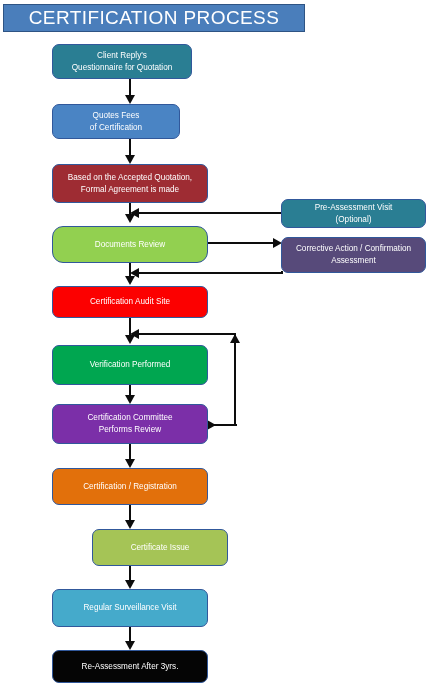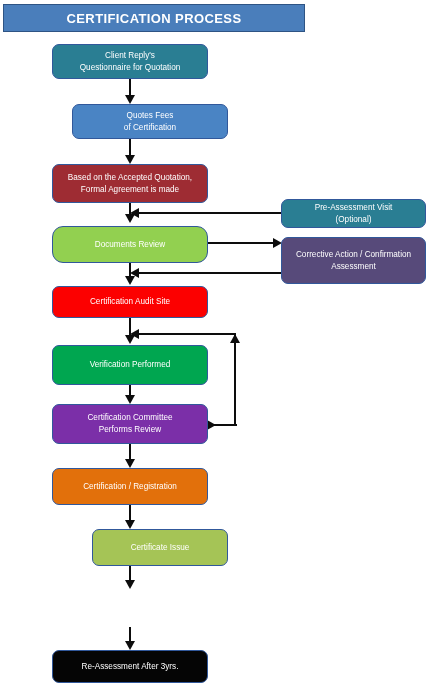--- a/index.html
+++ b/index.html
@@ -29,22 +29,22 @@
     height: 28px;
     background: #4a7ebb;
     border: 1px solid #2e5484;
     box-sizing: border-box;
     display: flex;
     align-items: center;
     justify-content: center;
   }
   .title-banner span {
     color: #ffffff;
-    font-size: 13px;
-    font-weight: bold;
+    font-size: 19px;
+    font-weight: normal;
     letter-spacing: 0.4px;
     white-space: nowrap;
   }
 
   
   .node {
     position: absolute;
     box-sizing: border-box;
     border: 1.5px solid #31589b;
     border-radius: 7px;
@@ -57,35 +57,35 @@
     line-height: 12px;
     padding: 2px 6px;
     z-index: 4;
   }
   .node span {
     display: block;
     white-space: pre-line;
   }
 
   
-  .n-client   { left: 52px;  top: 44px;  width: 156px; height: 35px; background: #2a7e93; }
-  .n-quotes   { left: 52px;  top: 104px; width: 156px; height: 35px; background: #4a84c4; margin-left: 20px; }
+  .n-client   { left: 52px;  top: 44px;  width: 140px; height: 35px; background: #2a7e93; }
+  .n-quotes   { left: 52px;  top: 104px; width: 128px; height: 35px; background: #4a84c4; }
   .n-agree    { left: 52px;  top: 164px; width: 156px; height: 39px; background: #9e2c33; }
   .n-docs     { left: 52px;  top: 226px; width: 156px; height: 37px; background: #92d050; border-radius: 11px; }
   .n-audit    { left: 52px;  top: 286px; width: 156px; height: 32px; background: #fc0000; }
   .n-verify   { left: 52px;  top: 345px; width: 156px; height: 40px; background: #00a650; }
   .n-committee{ left: 52px;  top: 404px; width: 156px; height: 40px; background: #7b2fa8; }
   .n-certreg  { left: 52px;  top: 468px; width: 156px; height: 37px; background: #e2700b; }
   .n-certissue{ left: 52px;  top: 529px; width: 136px; height: 37px; background: #a5c456; margin-left: 40px; }
   .n-surv     { left: 52px;  top: 589px; width: 156px; height: 38px; background: #45aacb; }
   .n-reassess { left: 52px;  top: 650px; width: 156px; height: 33px; background: #050505; text-align: right; }
 
   
   .n-pre      { left: 281px; top: 199px; width: 145px; height: 29px; background: #2a7e93; }
-  .n-corr     { left: 281px; top: 237px; width: 145px; height: 47px; background: #574a7a; }
+  .n-corr     { left: 281px; top: 237px; width: 145px; height: 36px; background: #574a7a; }
 
   
   .ln {
     position: absolute;
     background: #0d0d0d;
     z-index: 2;
   }
   .ln.v { width: 2.4px; }
   .ln.h { height: 2.4px; }
 
@@ -216,18 +216,21 @@
   </div>
 
   <div class="node n-certreg">
     <span>Certification / Registration</span>
   </div>
 
   <div class="node n-certissue">
     <span>Certificate Issue</span>
   </div>
 
+  <div class="node n-surv">
+    <span>Regular Surveillance Visit</span>
+  </div>
 
   <div class="node n-reassess">
     <span>Re-Assessment After 3yrs.</span>
   </div>
 
 </div>
 
 </body></html>

